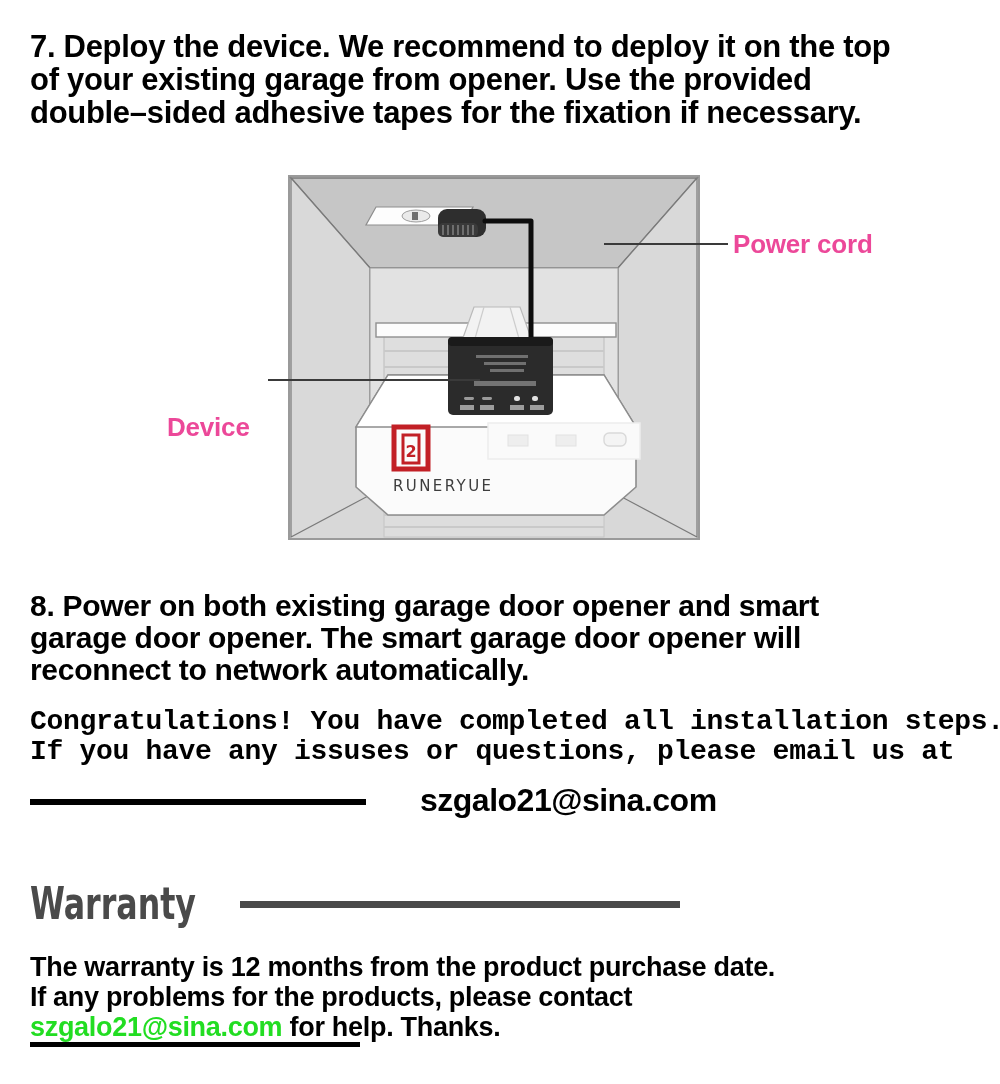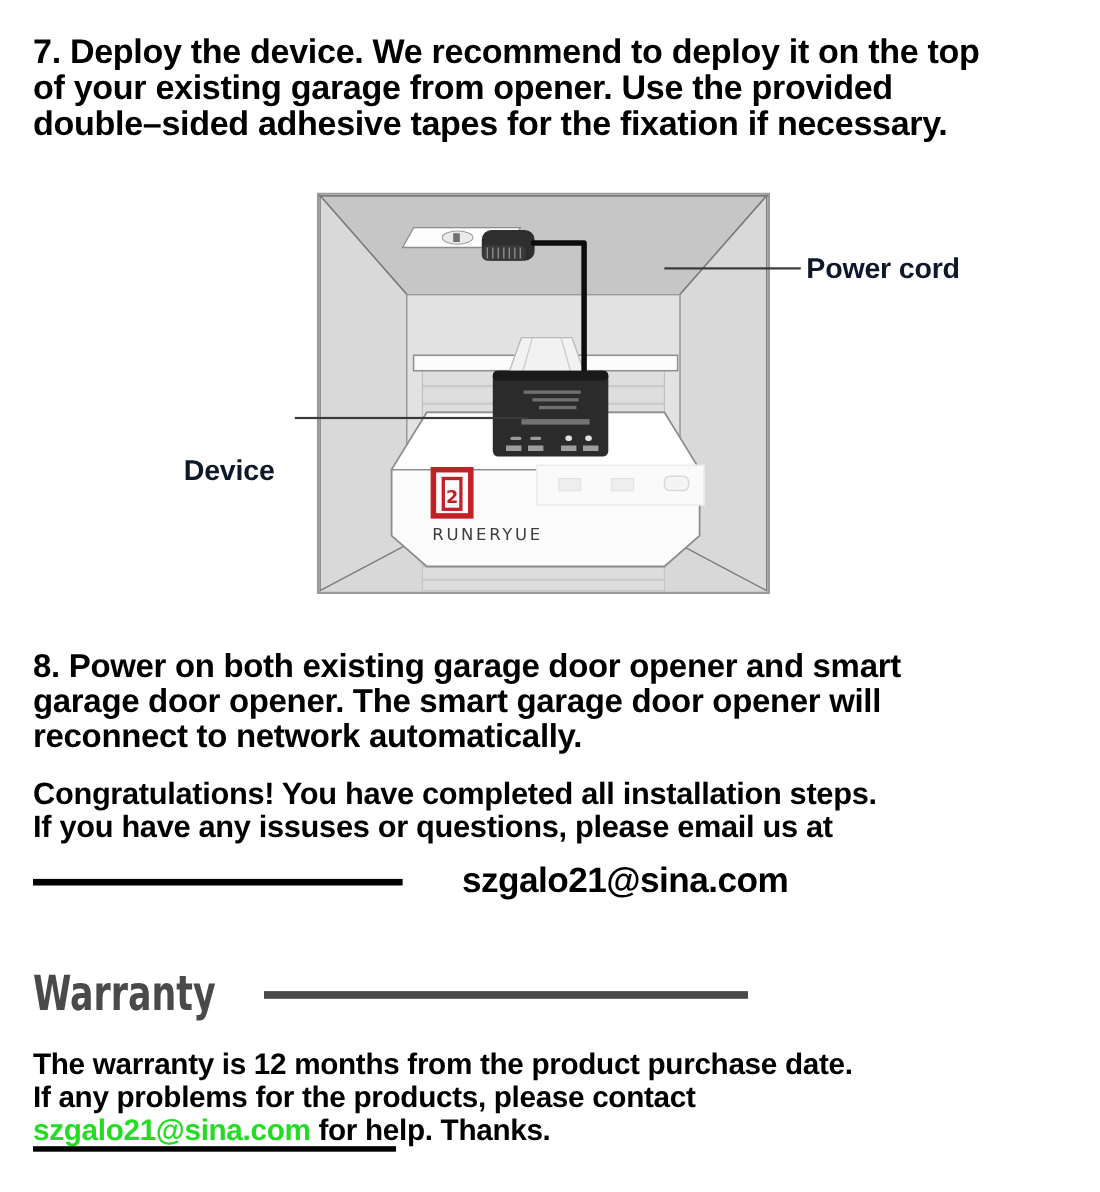--- a/index.html
+++ b/index.html
@@ -17,21 +17,21 @@
   
   .para{
     position:absolute;
     font-weight:700;
     letter-spacing:-0.3px;
     line-height:1.07;
     color:#000;
   }
   .p-step7{left:30px;top:30px;width:948px;font-size:31px;}
   .p-step8{left:30px;top:590px;width:930px;font-size:30px;}
-  .p-congrats{left:30px;top:707px;width:940px;font-size:28px;}
+  .p-congrats{left:30px;top:707px;width:940px;font-size:28px;font-family:Liberation Mono, monospace;}
   .p-warrantytext{left:30px;top:952px;width:950px;font-size:27px;line-height:1.12;}
 
   .nowrap{white-space:nowrap;display:block;}
 
   
   .email-big{
     position:absolute;left:420px;top:782px;
     font-size:32px;font-weight:700;letter-spacing:-0.5px;color:#000;
   }
   .phone-big{
@@ -59,21 +59,21 @@
   .green-mail{color:#22dd22;font-weight:700;}
 
   
   .diagram{
     position:absolute;left:288px;top:175px;width:412px;height:365px;
   }
   .diagram svg{display:block;}
 
   
   .lbl{
-    position:absolute;font-size:26px;font-weight:700;color:#0f172a;letter-spacing:-0.2px;
+    position:absolute;font-size:26px;font-weight:700;color:#ec4899;letter-spacing:-0.2px;
   }
   .lbl-powercord{left:733px;top:229px;}
   .lbl-device{left:167px;top:368px;margin-top:44px;}
   .leader{position:absolute;background:#3a3a3a;height:2px;}
   .leader-power{left:604px;top:243px;width:124px;}
   .leader-device{left:268px;top:379px;width:212px;}
 </style>
 </head>
 <body>
 

